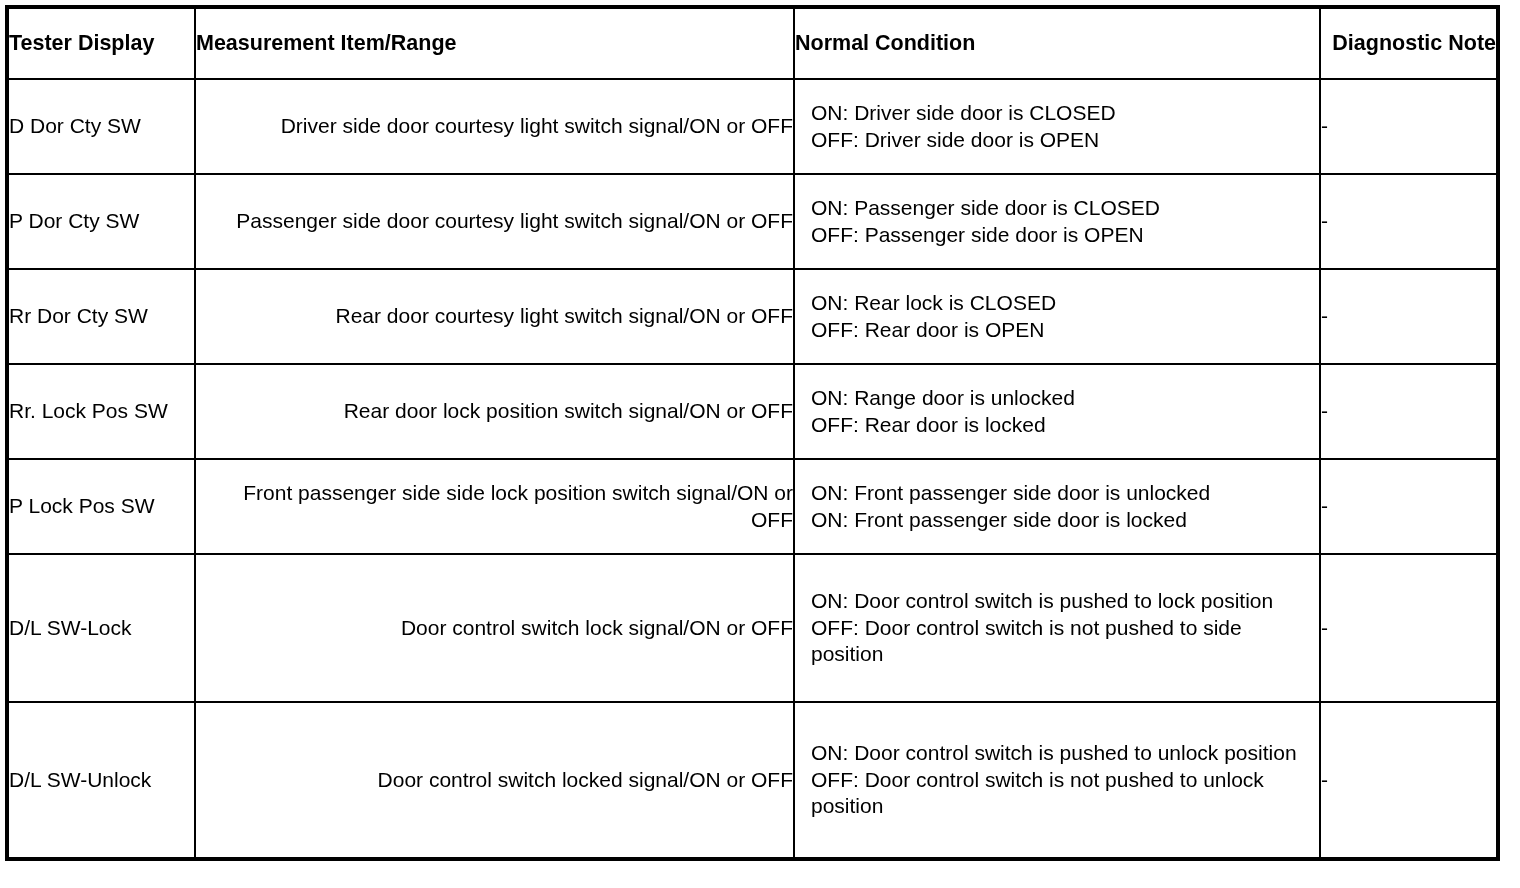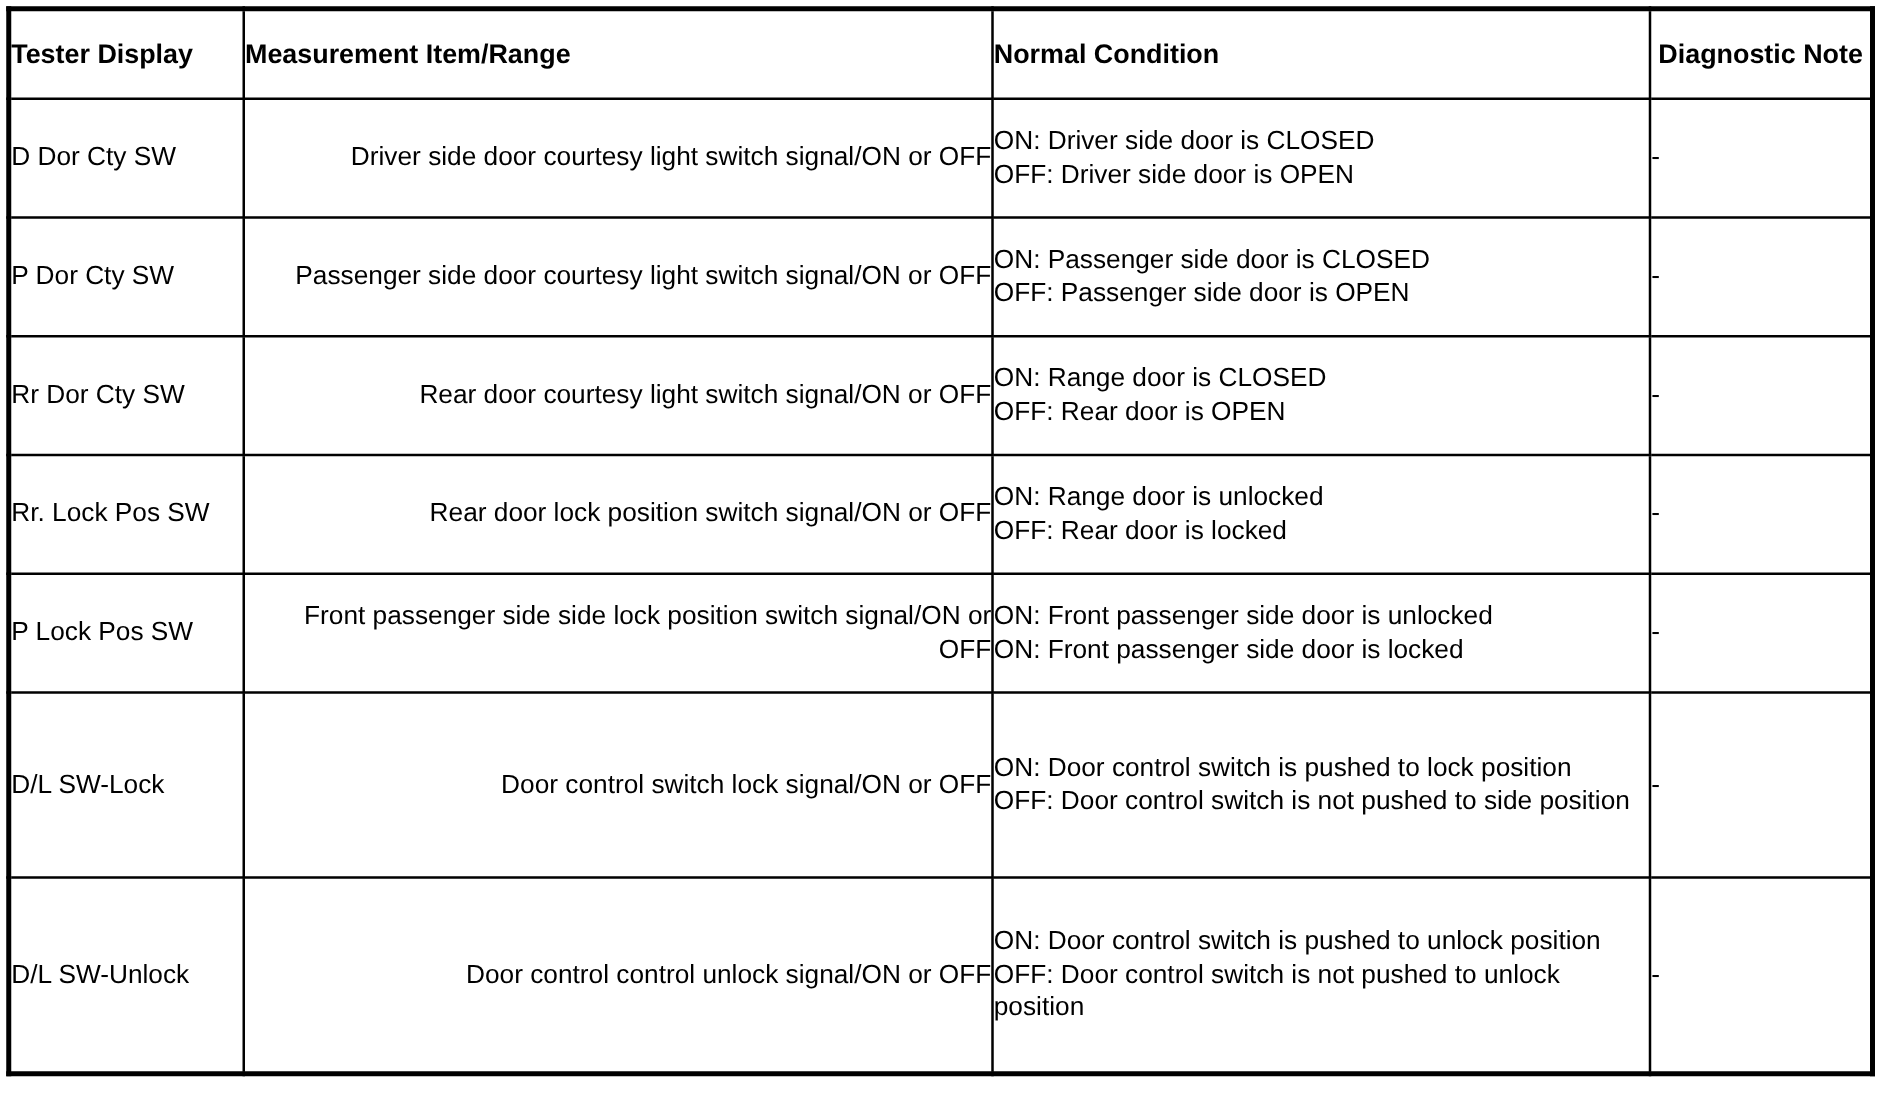--- a/index.html
+++ b/index.html
@@ -55,21 +55,21 @@
     height: 69px;
     font-weight: bold;
     font-size: 21.5px;
   }
   th.h-left {
     text-align: left;
     padding: 0 0 0 10px;
     vertical-align: middle;
   }
   th.h-center {
-    text-align: center;
+    text-align: right;
     vertical-align: middle;
     padding: 0 6px;
     line-height: 1.22;
   }
 
   
   td.c-display {
     text-align: left;
     vertical-align: middle;
     padding: 0 4px 0 10px;
@@ -95,20 +95,21 @@
     padding: 0 6px 0 10px;
     font-size: 21px;
   }
 
   .cond-block {
     display: block;
   }
   .cond-line {
     display: block;
     line-height: 1.26;
+    padding-left: 16px;
   }
   .cond-line + .cond-line {
   }
 
   
   tr.r-std td { height: 93px; }
   tr.r-tall6 td { height: 146px; border-radius: 18px; }
   tr.r-tall7 td { height: 154px; }
 </style>
 </head>
@@ -157,21 +158,21 @@
           </span>
         </td>
         <td class="c-note">-</td>
       </tr>
 
       <tr class="r-std">
         <td class="c-display">Rr Dor Cty SW</td>
         <td class="c-item">Rear door courtesy light switch signal/ON or OFF</td>
         <td class="c-cond">
           <span class="cond-block">
-            <span class="cond-line">ON: Range door is CLOSED</span>
+            <span class="cond-line">ON: Rear lock is CLOSED</span>
             <span class="cond-line">OFF: Rear door is OPEN</span>
           </span>
         </td>
         <td class="c-note">-</td>
       </tr>
 
       <tr class="r-std">
         <td class="c-display">Rr. Lock Pos SW</td>
         <td class="c-item">Rear door lock position switch signal/ON or OFF</td>
         <td class="c-cond">
@@ -202,21 +203,21 @@
           <span class="cond-block">
             <span class="cond-line">ON: Door control switch is pushed to lock position</span>
             <span class="cond-line">OFF: Door control switch is not pushed to side position</span>
           </span>
         </td>
         <td class="c-note">-</td>
       </tr>
 
       <tr class="r-tall7">
         <td class="c-display">D/L SW-Unlock</td>
-        <td class="c-item">Door control control unlock signal/ON or OFF</td>
+        <td class="c-item">Door control switch locked signal/ON or OFF</td>
         <td class="c-cond">
           <span class="cond-block">
             <span class="cond-line">ON: Door control switch is pushed to unlock position</span>
             <span class="cond-line">OFF: Door control switch is not pushed to unlock position</span>
           </span>
         </td>
         <td class="c-note">-</td>
       </tr>
 
     </tbody>

